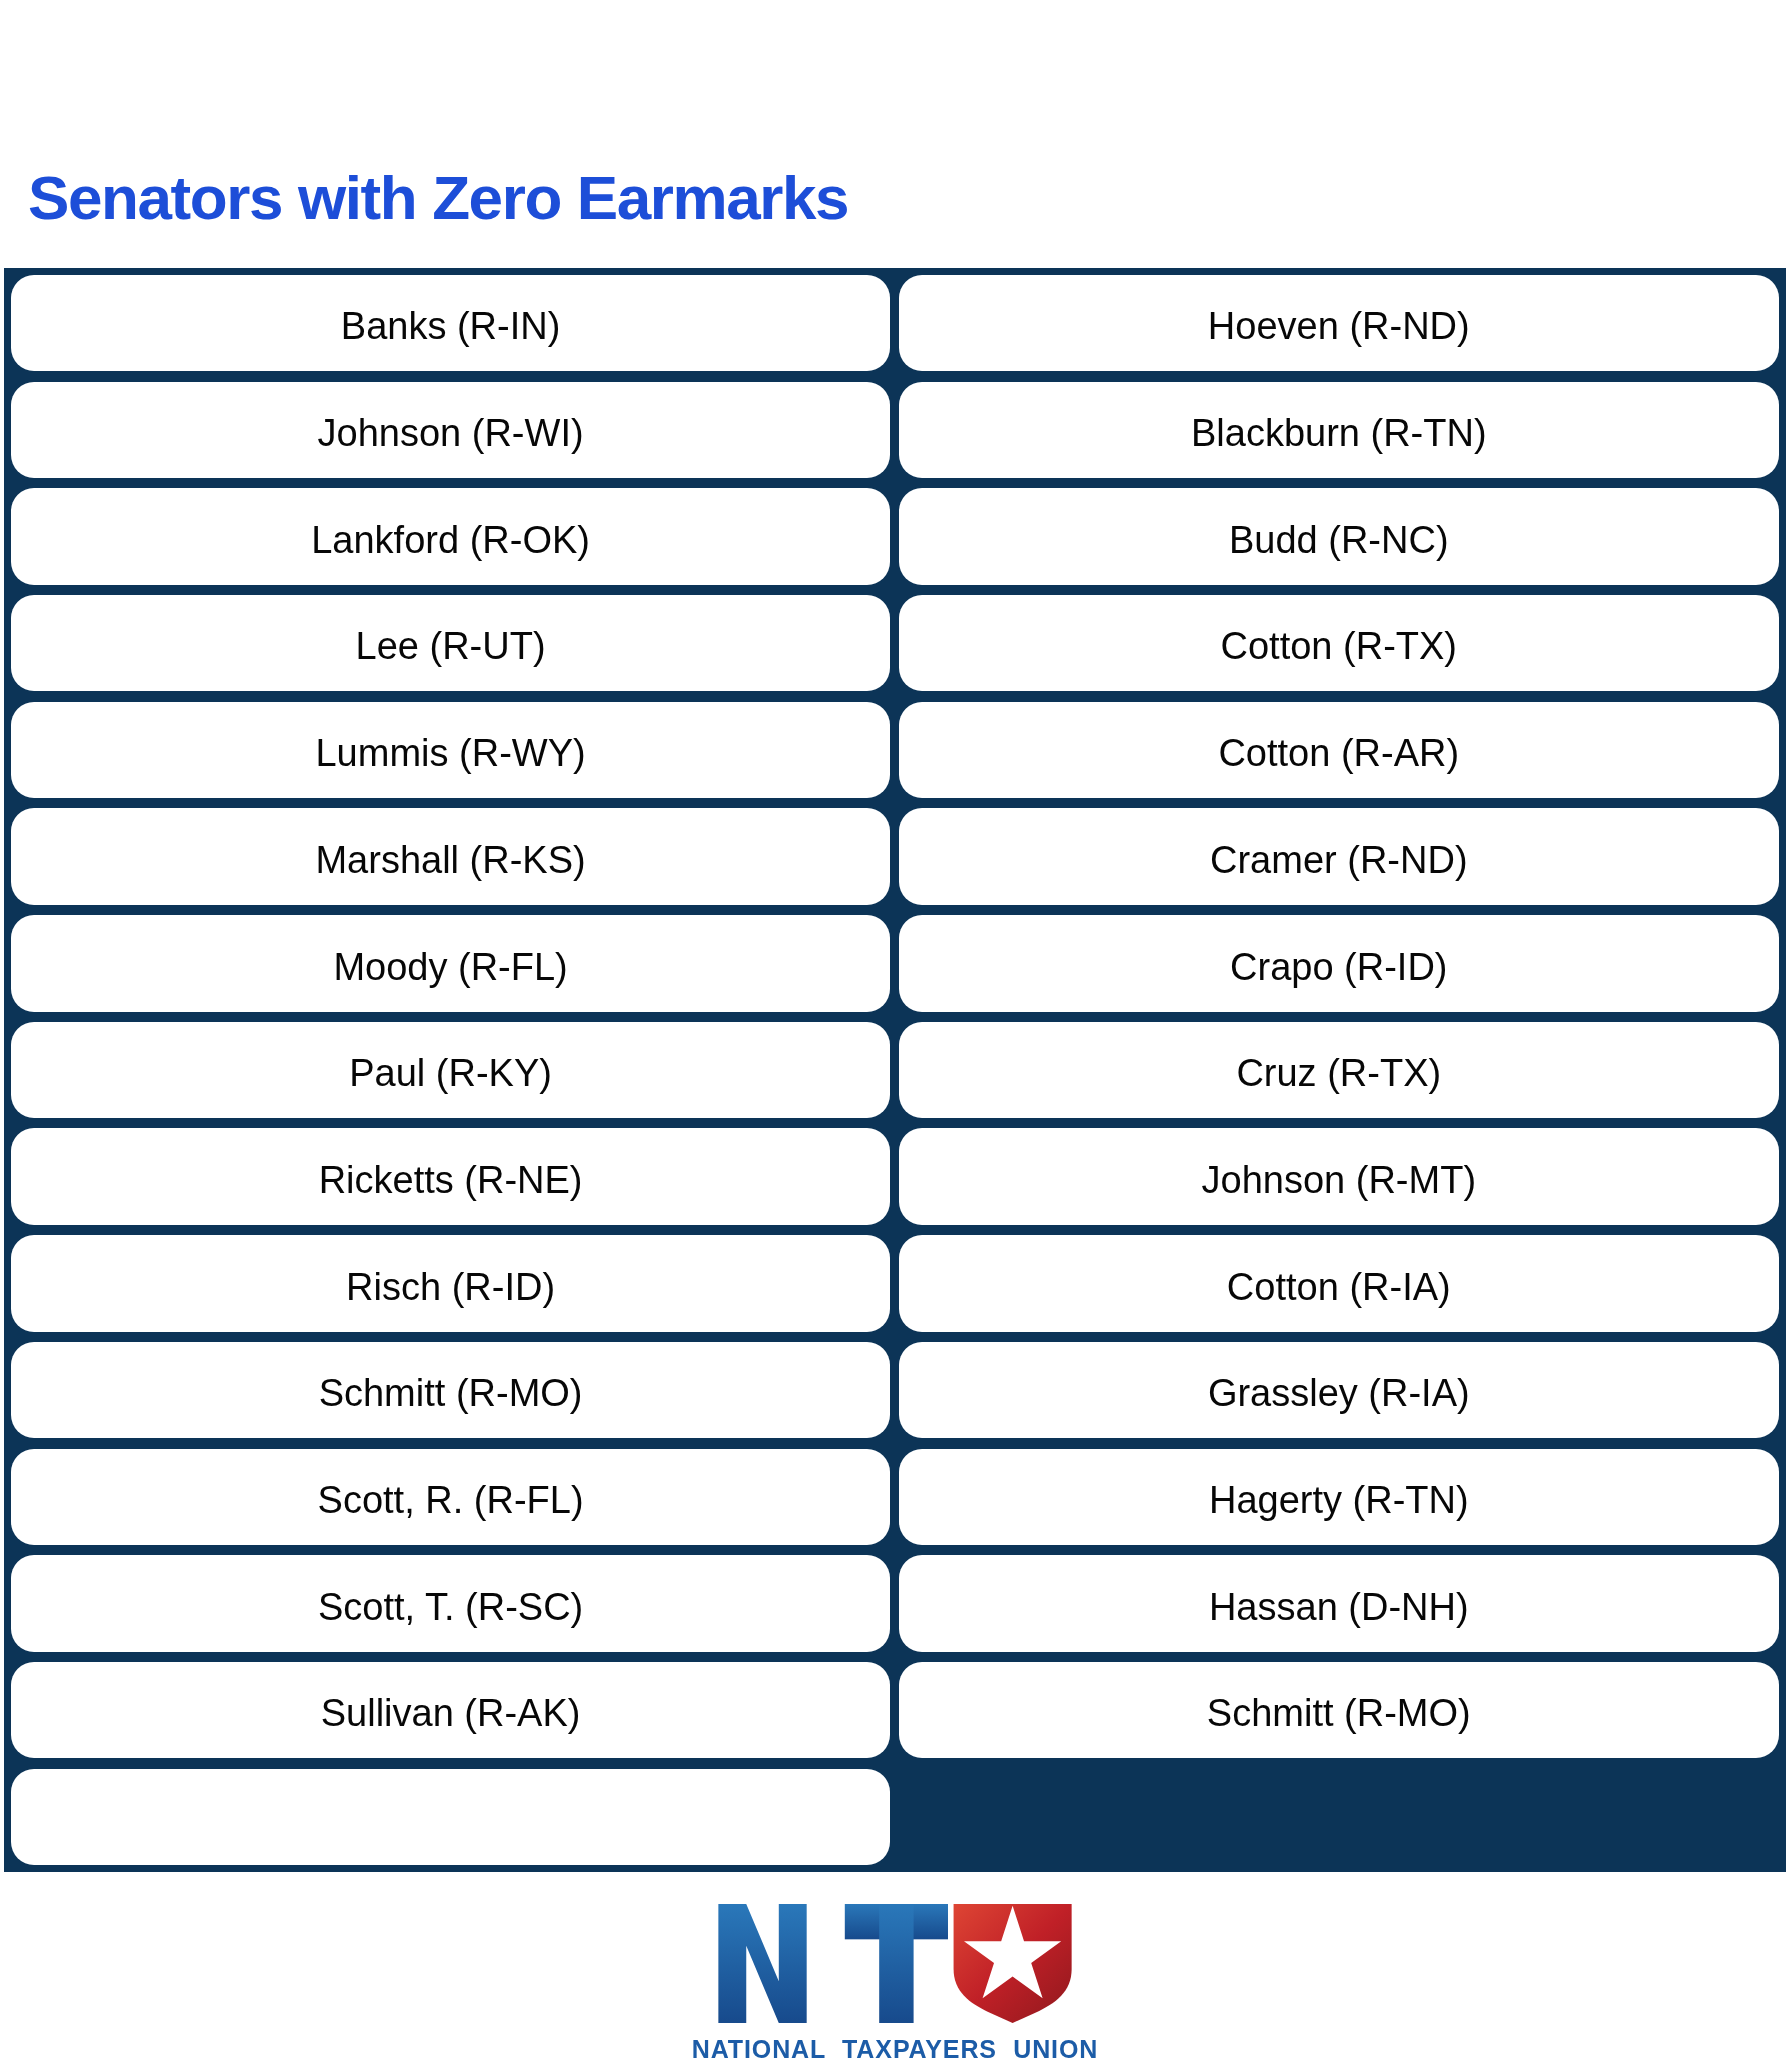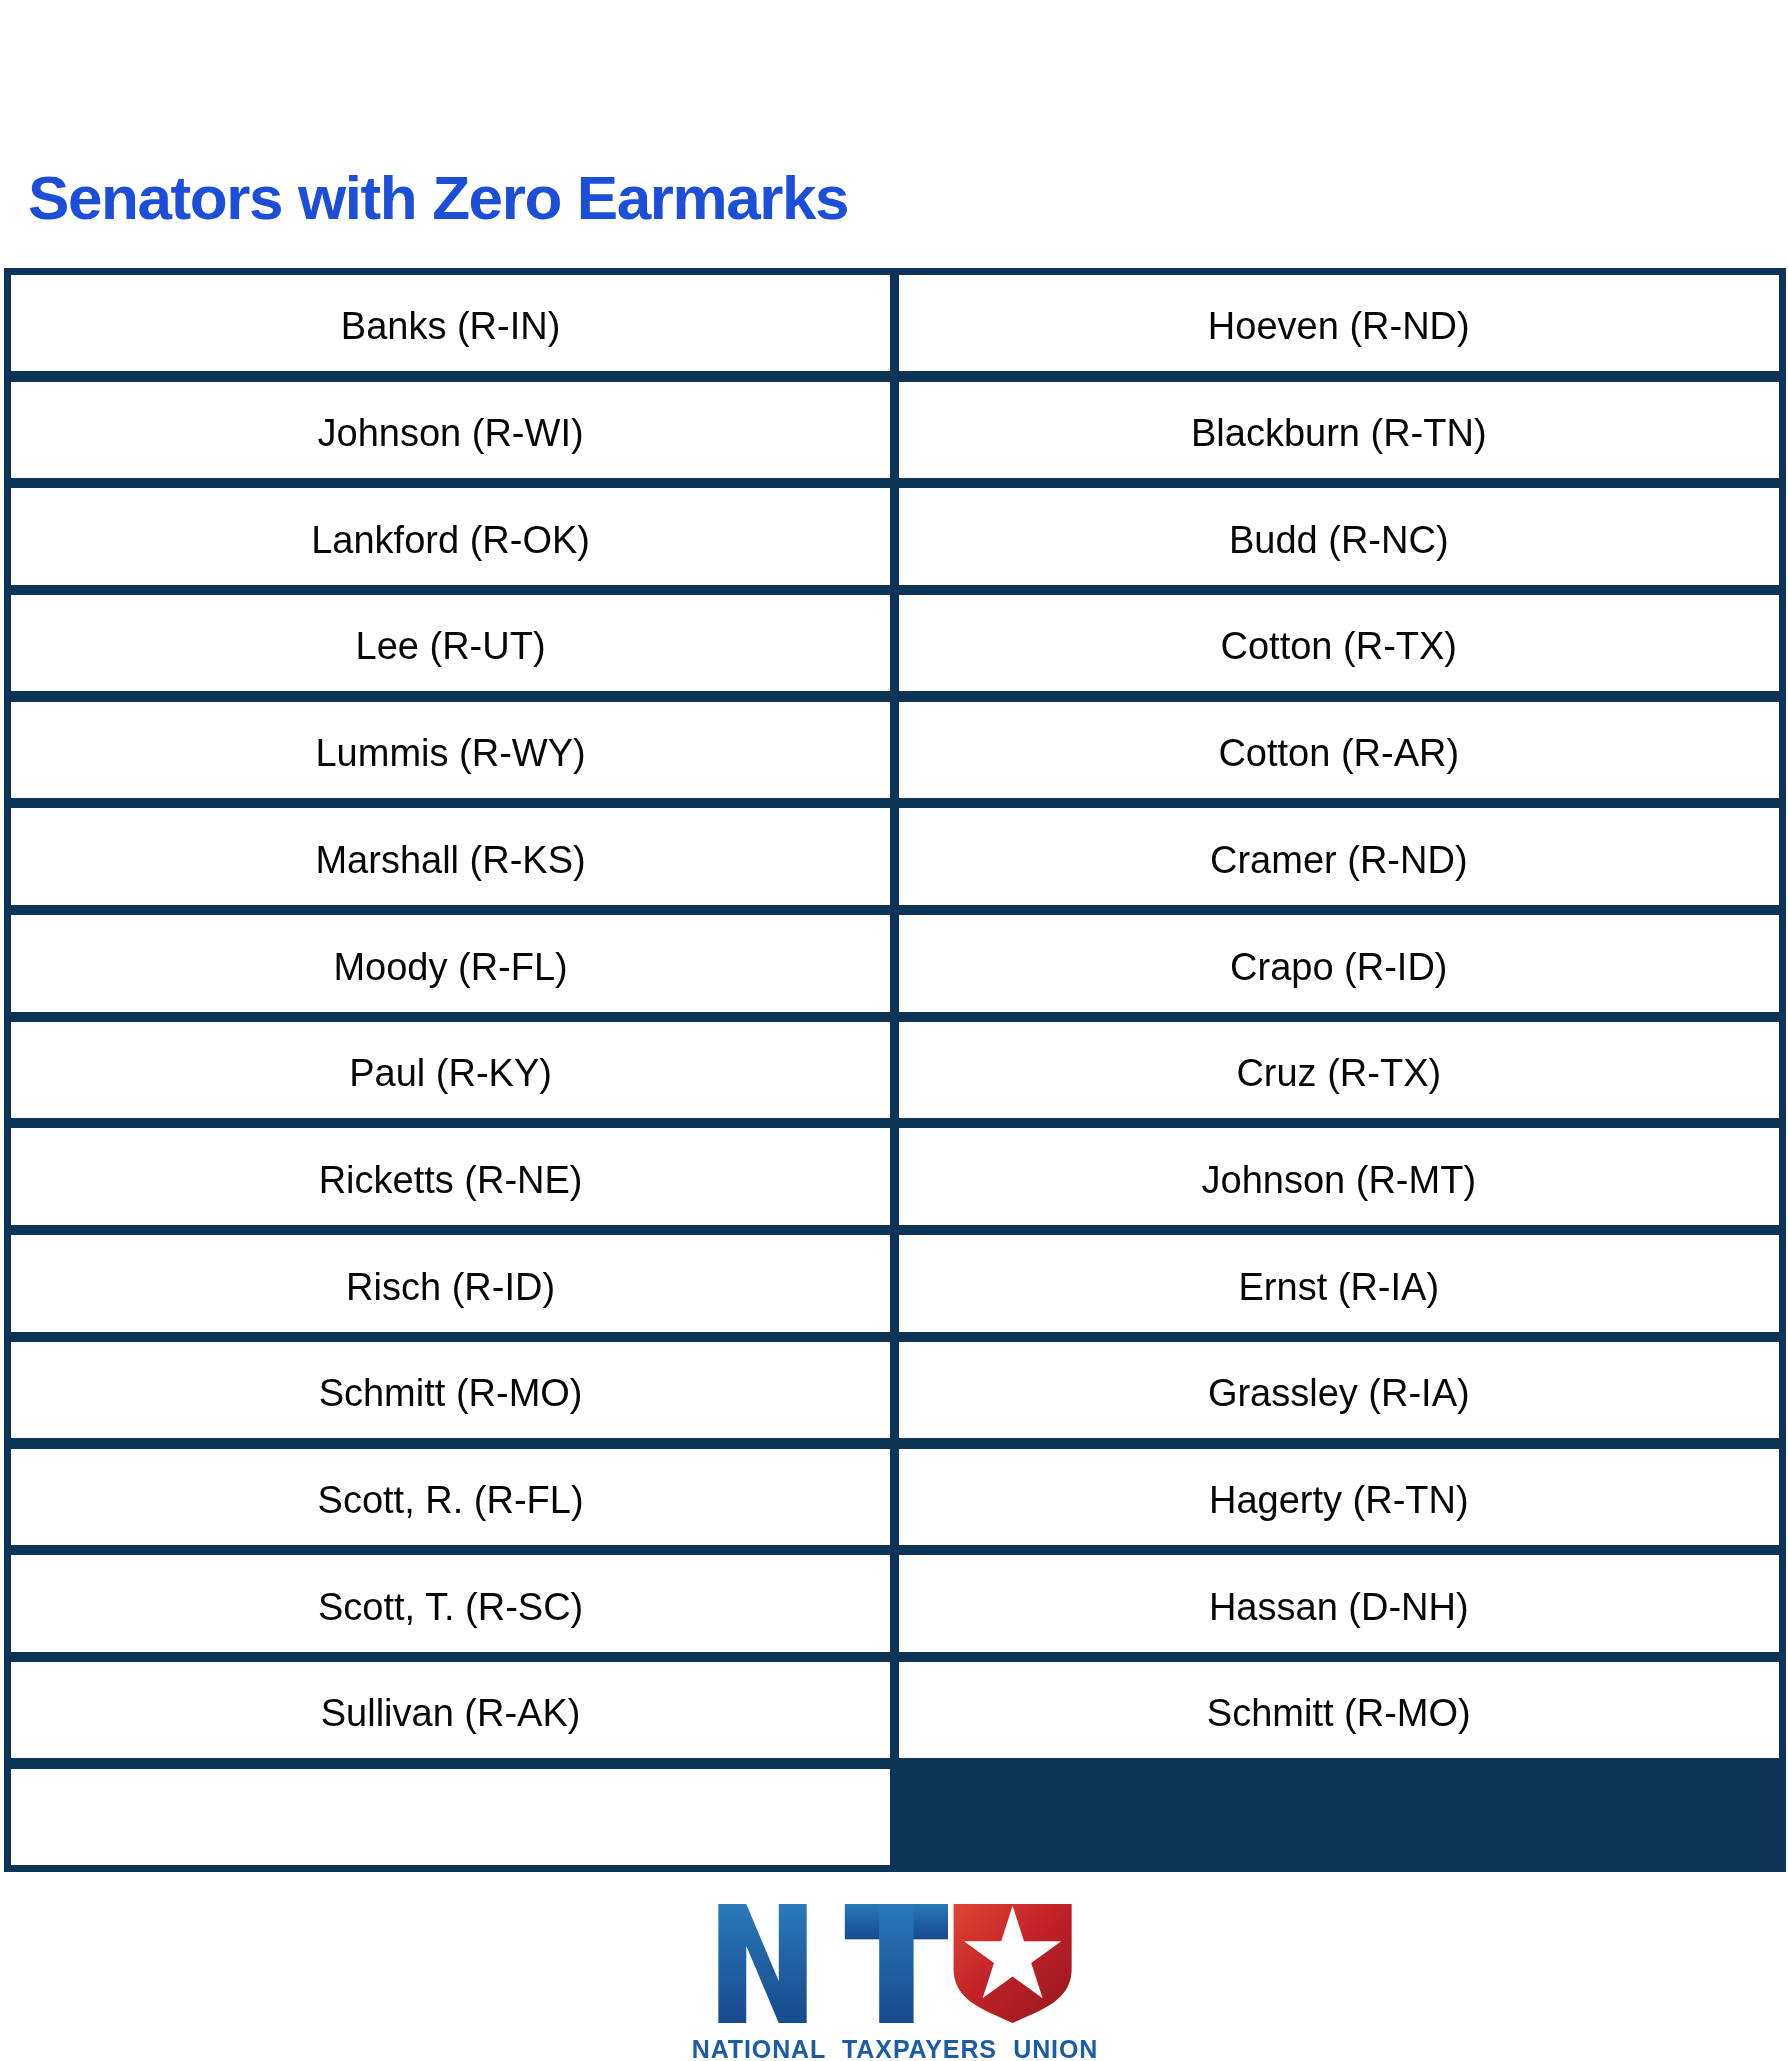--- a/index.html
+++ b/index.html
@@ -38,20 +38,21 @@
   .cell {
     background:#ffffff;
     display:flex;
     align-items:center;
     justify-content:center;
     padding-top:7.5px;
     box-sizing:border-box;
     font-size:38px;
     color:#070707;
     white-space:nowrap;
+    border-radius:23px;
   }
 
   .logo-mark {
     position:absolute;
     left:718px; top:1904px;
     width:354px; height:119px;
   }
   .logo-caption {
     position:absolute;
     left:0; top:2035px;
@@ -85,21 +86,21 @@
     <div class="cell">Cotton (R-AR)</div>
     <div class="cell">Marshall (R-KS)</div>
     <div class="cell">Cramer (R-ND)</div>
     <div class="cell">Moody (R-FL)</div>
     <div class="cell">Crapo (R-ID)</div>
     <div class="cell">Paul (R-KY)</div>
     <div class="cell">Cruz (R-TX)</div>
     <div class="cell">Ricketts (R-NE)</div>
     <div class="cell">Johnson (R-MT)</div>
     <div class="cell">Risch (R-ID)</div>
-    <div class="cell">Ernst (R-IA)</div>
+    <div class="cell">Cotton (R-IA)</div>
     <div class="cell">Schmitt (R-MO)</div>
     <div class="cell">Grassley (R-IA)</div>
     <div class="cell">Scott, R. (R-FL)</div>
     <div class="cell">Hagerty (R-TN)</div>
     <div class="cell">Scott, T. (R-SC)</div>
     <div class="cell">Hassan (D-NH)</div>
     <div class="cell">Sullivan (R-AK)</div>
     <div class="cell">Schmitt (R-MO)</div>
     <div class="cell"></div>
   </div>

